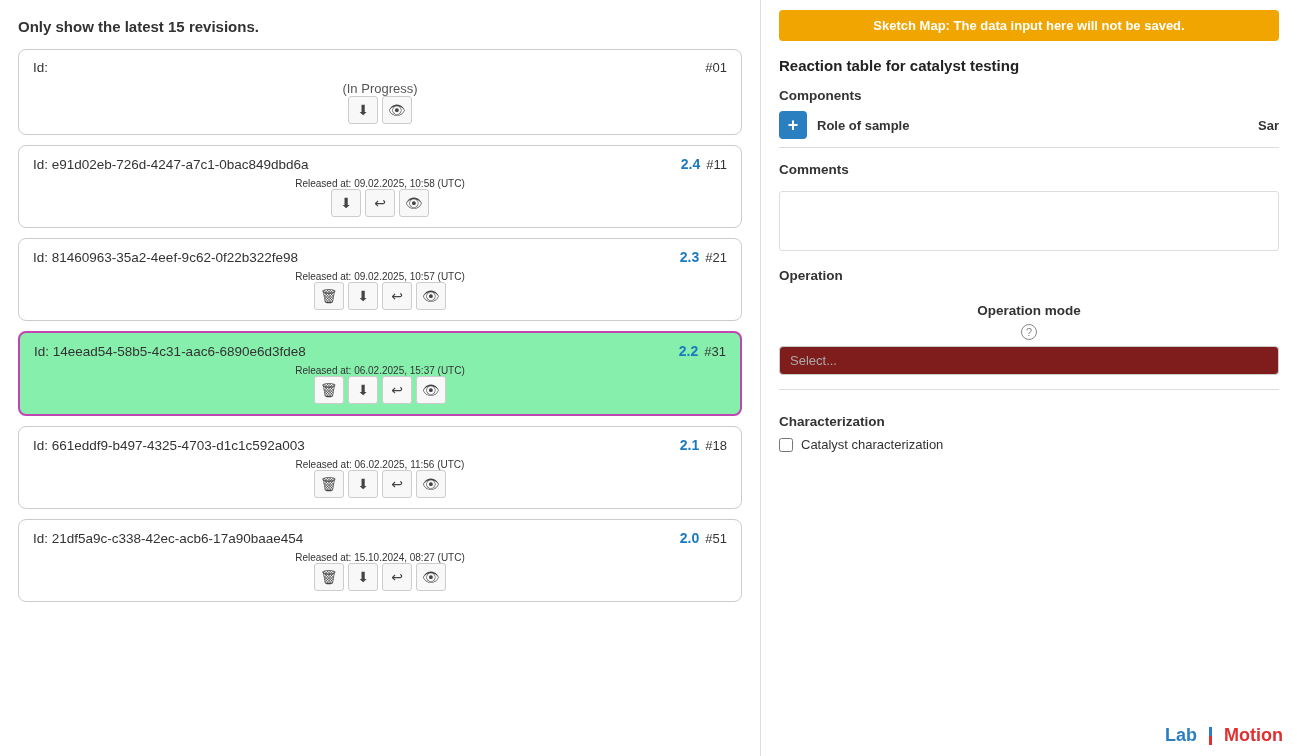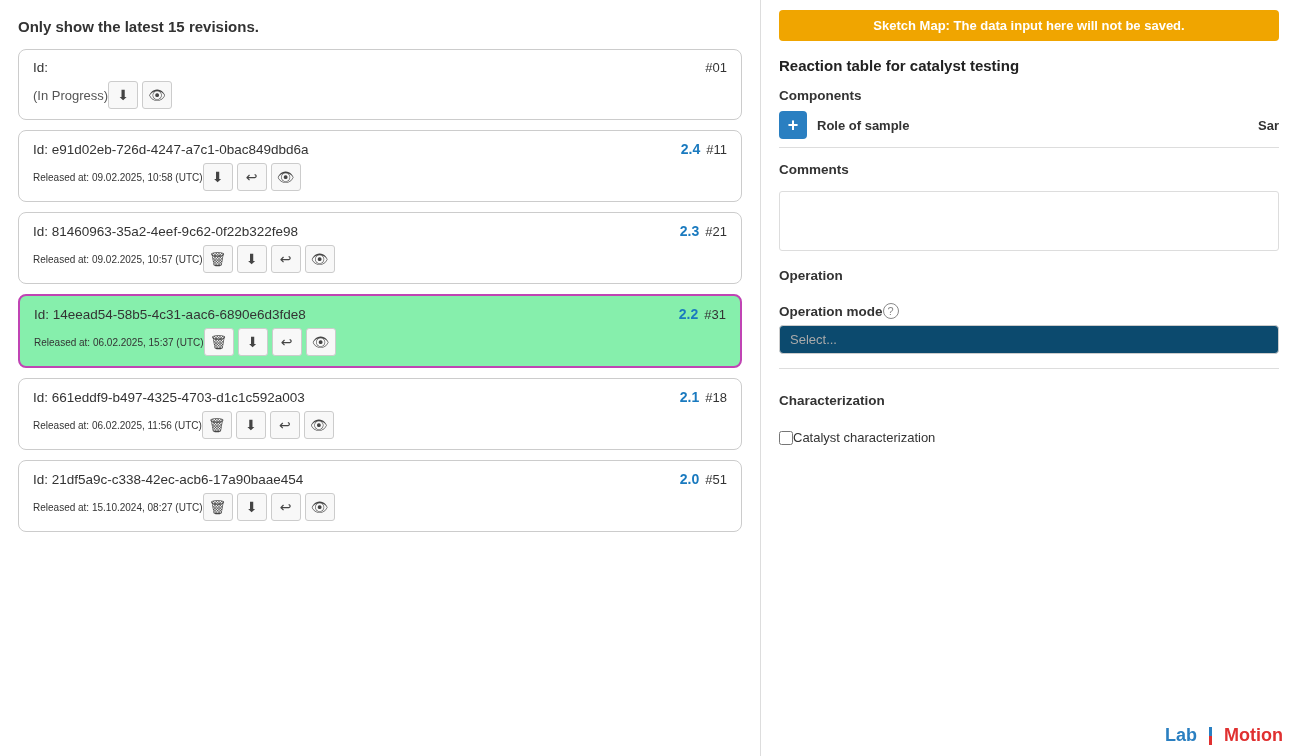--- a/index.html
+++ b/index.html
@@ -49,21 +49,22 @@
     .revision-row1 {
       display: flex;
       align-items: center;
       justify-content: space-between;
       margin-bottom: 6px;
     }
 
     .revision-row2 {
       display: flex;
       align-items: center;
-      justify-content: flex-start;
+      justify-content: space-between;
+      flex-direction: column;
     }
 
     .revision-id {
       font-size: 13.5px;
       color: #333;
     }
 
     .revision-badge-area {
       display: flex;
       align-items: center;
@@ -180,21 +181,23 @@
       font-size: 13px;
     }
 
     .operation-section {
       margin-top: 14px;
     }
 
     .operation-mode-row {
       display: flex;
       align-items: center;
+      gap: 6px;
       margin-top: 20px;
+      flex-direction: column;
     }
 
     .operation-mode-label {
       font-weight: bold;
       font-size: 13.5px;
       color: #333;
     }
 
     .help-icon {
       width: 16px;
@@ -209,36 +212,37 @@
       cursor: pointer;
     }
 
     .select-box {
       width: 100%;
       padding: 6px 10px;
       border: 1px solid #ccc;
       border-radius: 4px;
       font-size: 13px;
       color: #aaa;
-      background: #0c4a6e;
+      background: #7f1d1d;
       margin-top: 6px;
       cursor: pointer;
       appearance: none;
     }
 
     .characterization-section {
       margin-top: 14px;
       border-top: 1px solid #ddd;
       padding-top: 10px;
     }
 
     .catalyst-row {
       display: flex;
       align-items: center;
-      margin-top: 22px;
+      gap: 8px;
+      margin-top: 8px;
     }
 
     .checkbox-input {
       width: 14px;
       height: 14px;
       cursor: pointer;
     }
 
     .catalyst-label {
       font-size: 13px;

